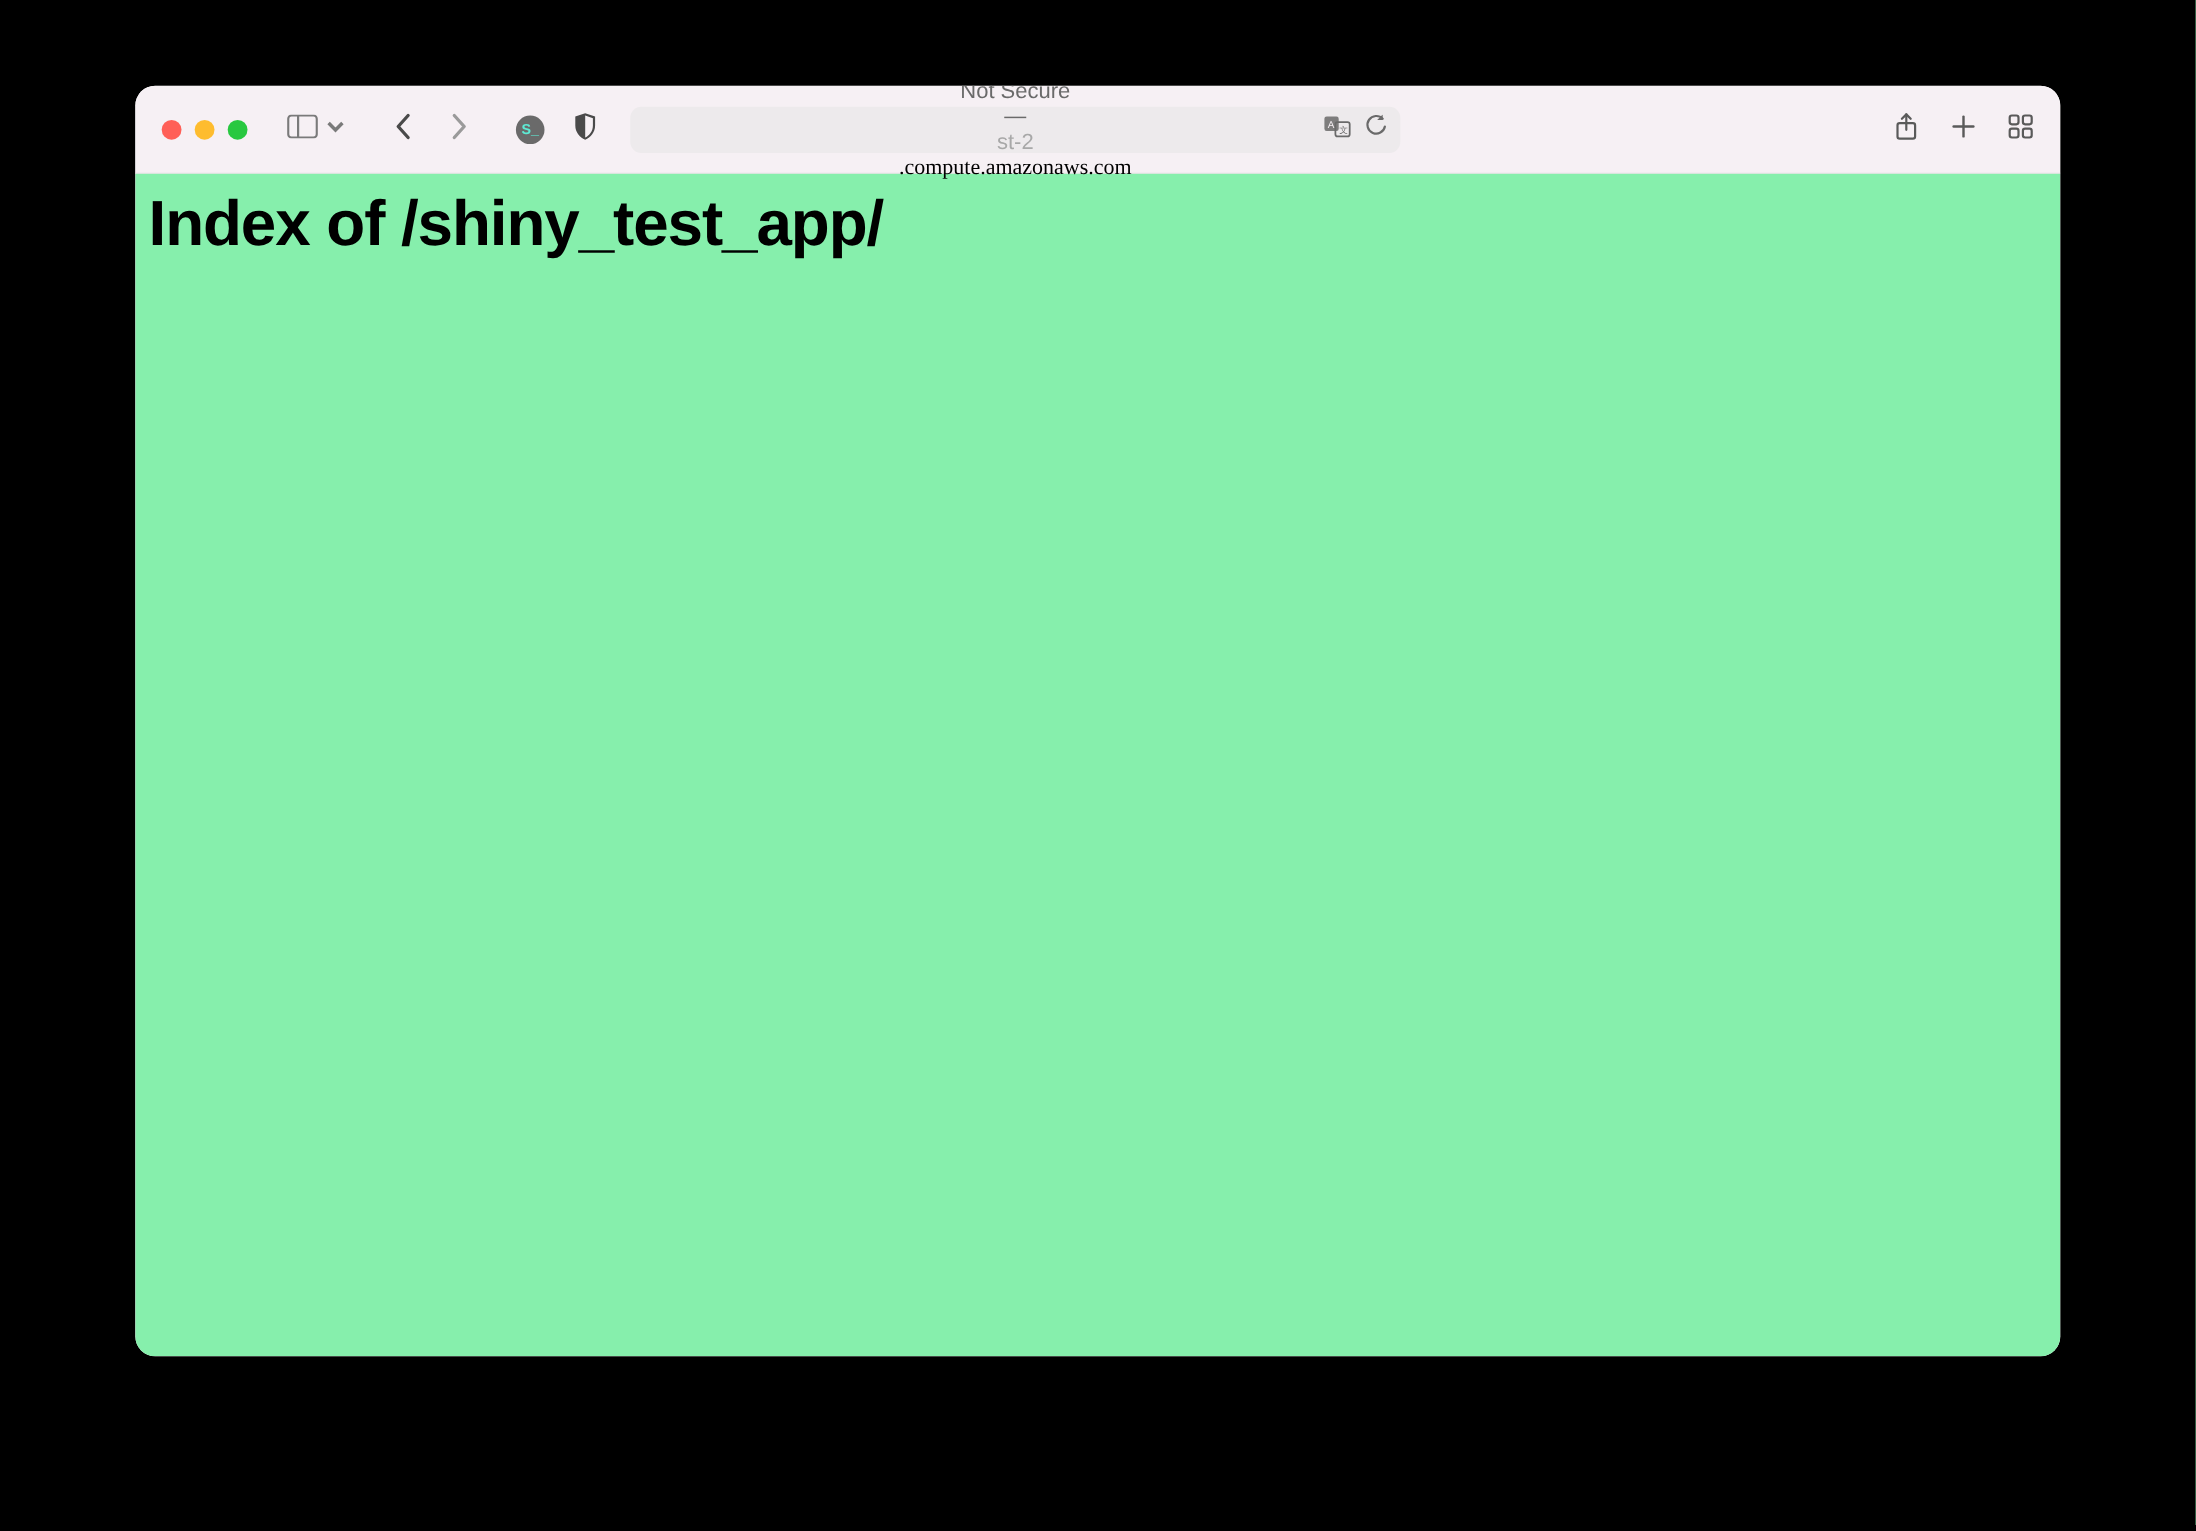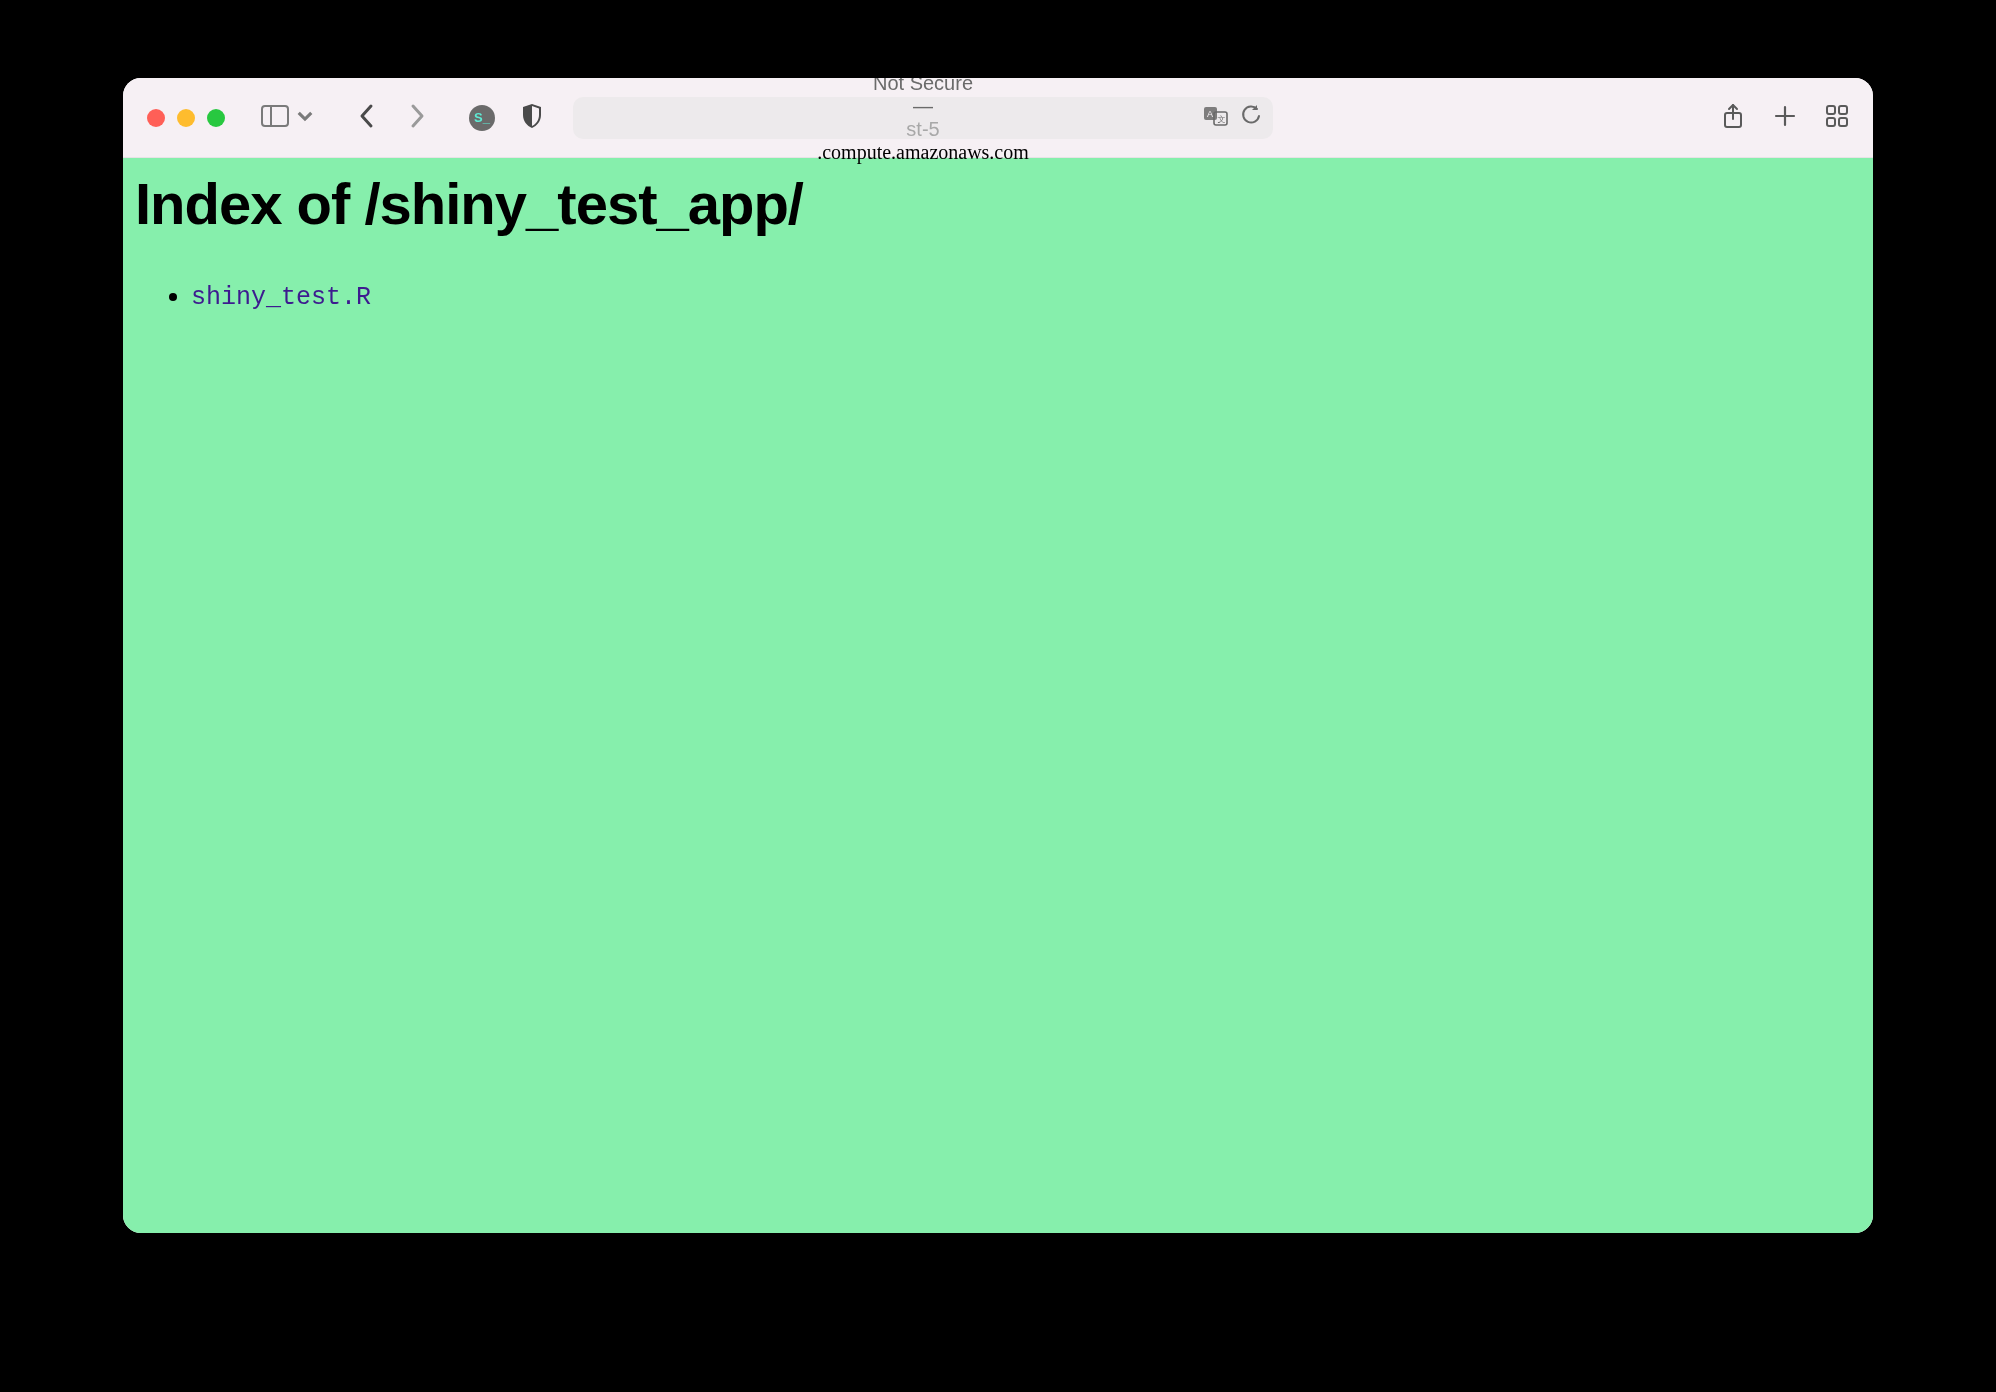--- a/index.html
+++ b/index.html
@@ -301,21 +301,21 @@
         <svg viewBox="0 0 22 26" fill="currentColor">
           <path d="M11 1 L20 4 L20 12 C20 18 16 23 11 25 C6 23 2 18 2 12 L2 4 Z M11 3 L11 23 C15 21 18 17 18 12 L18 5.5 L11 3 Z"></path>
         </svg>
       </span>
     </div>
 
     <div class="address-bar">
       <div class="address-text">
         <span class="secure-label">Not Secure</span>
         <span class="secure-label"> — </span>
-        <span class="domain-dim">st-5</span>
+        <span class="domain-dim">st-2</span>
         <span class="domain-main">.compute.amazonaws.com</span>
       </div>
       <div class="address-right-icons">
         <div class="translate-icon">
           <span>
             <svg viewBox="0 0 26 22" fill="none" stroke="currentColor" stroke-width="1.6">
               <rect x="1" y="2" width="13" height="13" rx="2" fill="currentColor" stroke="none" opacity="0.85"></rect>
               <rect x="11" y="7" width="13" height="13" rx="2" fill="none"></rect>
               <text x="4" y="12" font-size="9" fill="#f6f0f4" stroke="none" font-family="Arial">A</text>
               <text x="14.5" y="17" font-size="8" fill="currentColor" stroke="none" font-family="Arial">文</text>
@@ -362,20 +362,15 @@
             <rect x="14" y="14" width="8" height="8" rx="2"></rect>
           </svg>
         </span>
       </div>
     </div>
 
   </div>
 
   <div class="content">
     <h1 class="page-title">Index of /shiny_test_app/</h1>
-    <ul class="file-list">
-      <li>
-        <a href="#" class="file-link">shiny_test.R</a>
-      </li>
-    </ul>
   </div>
 
 </div>
 
 </body></html>

